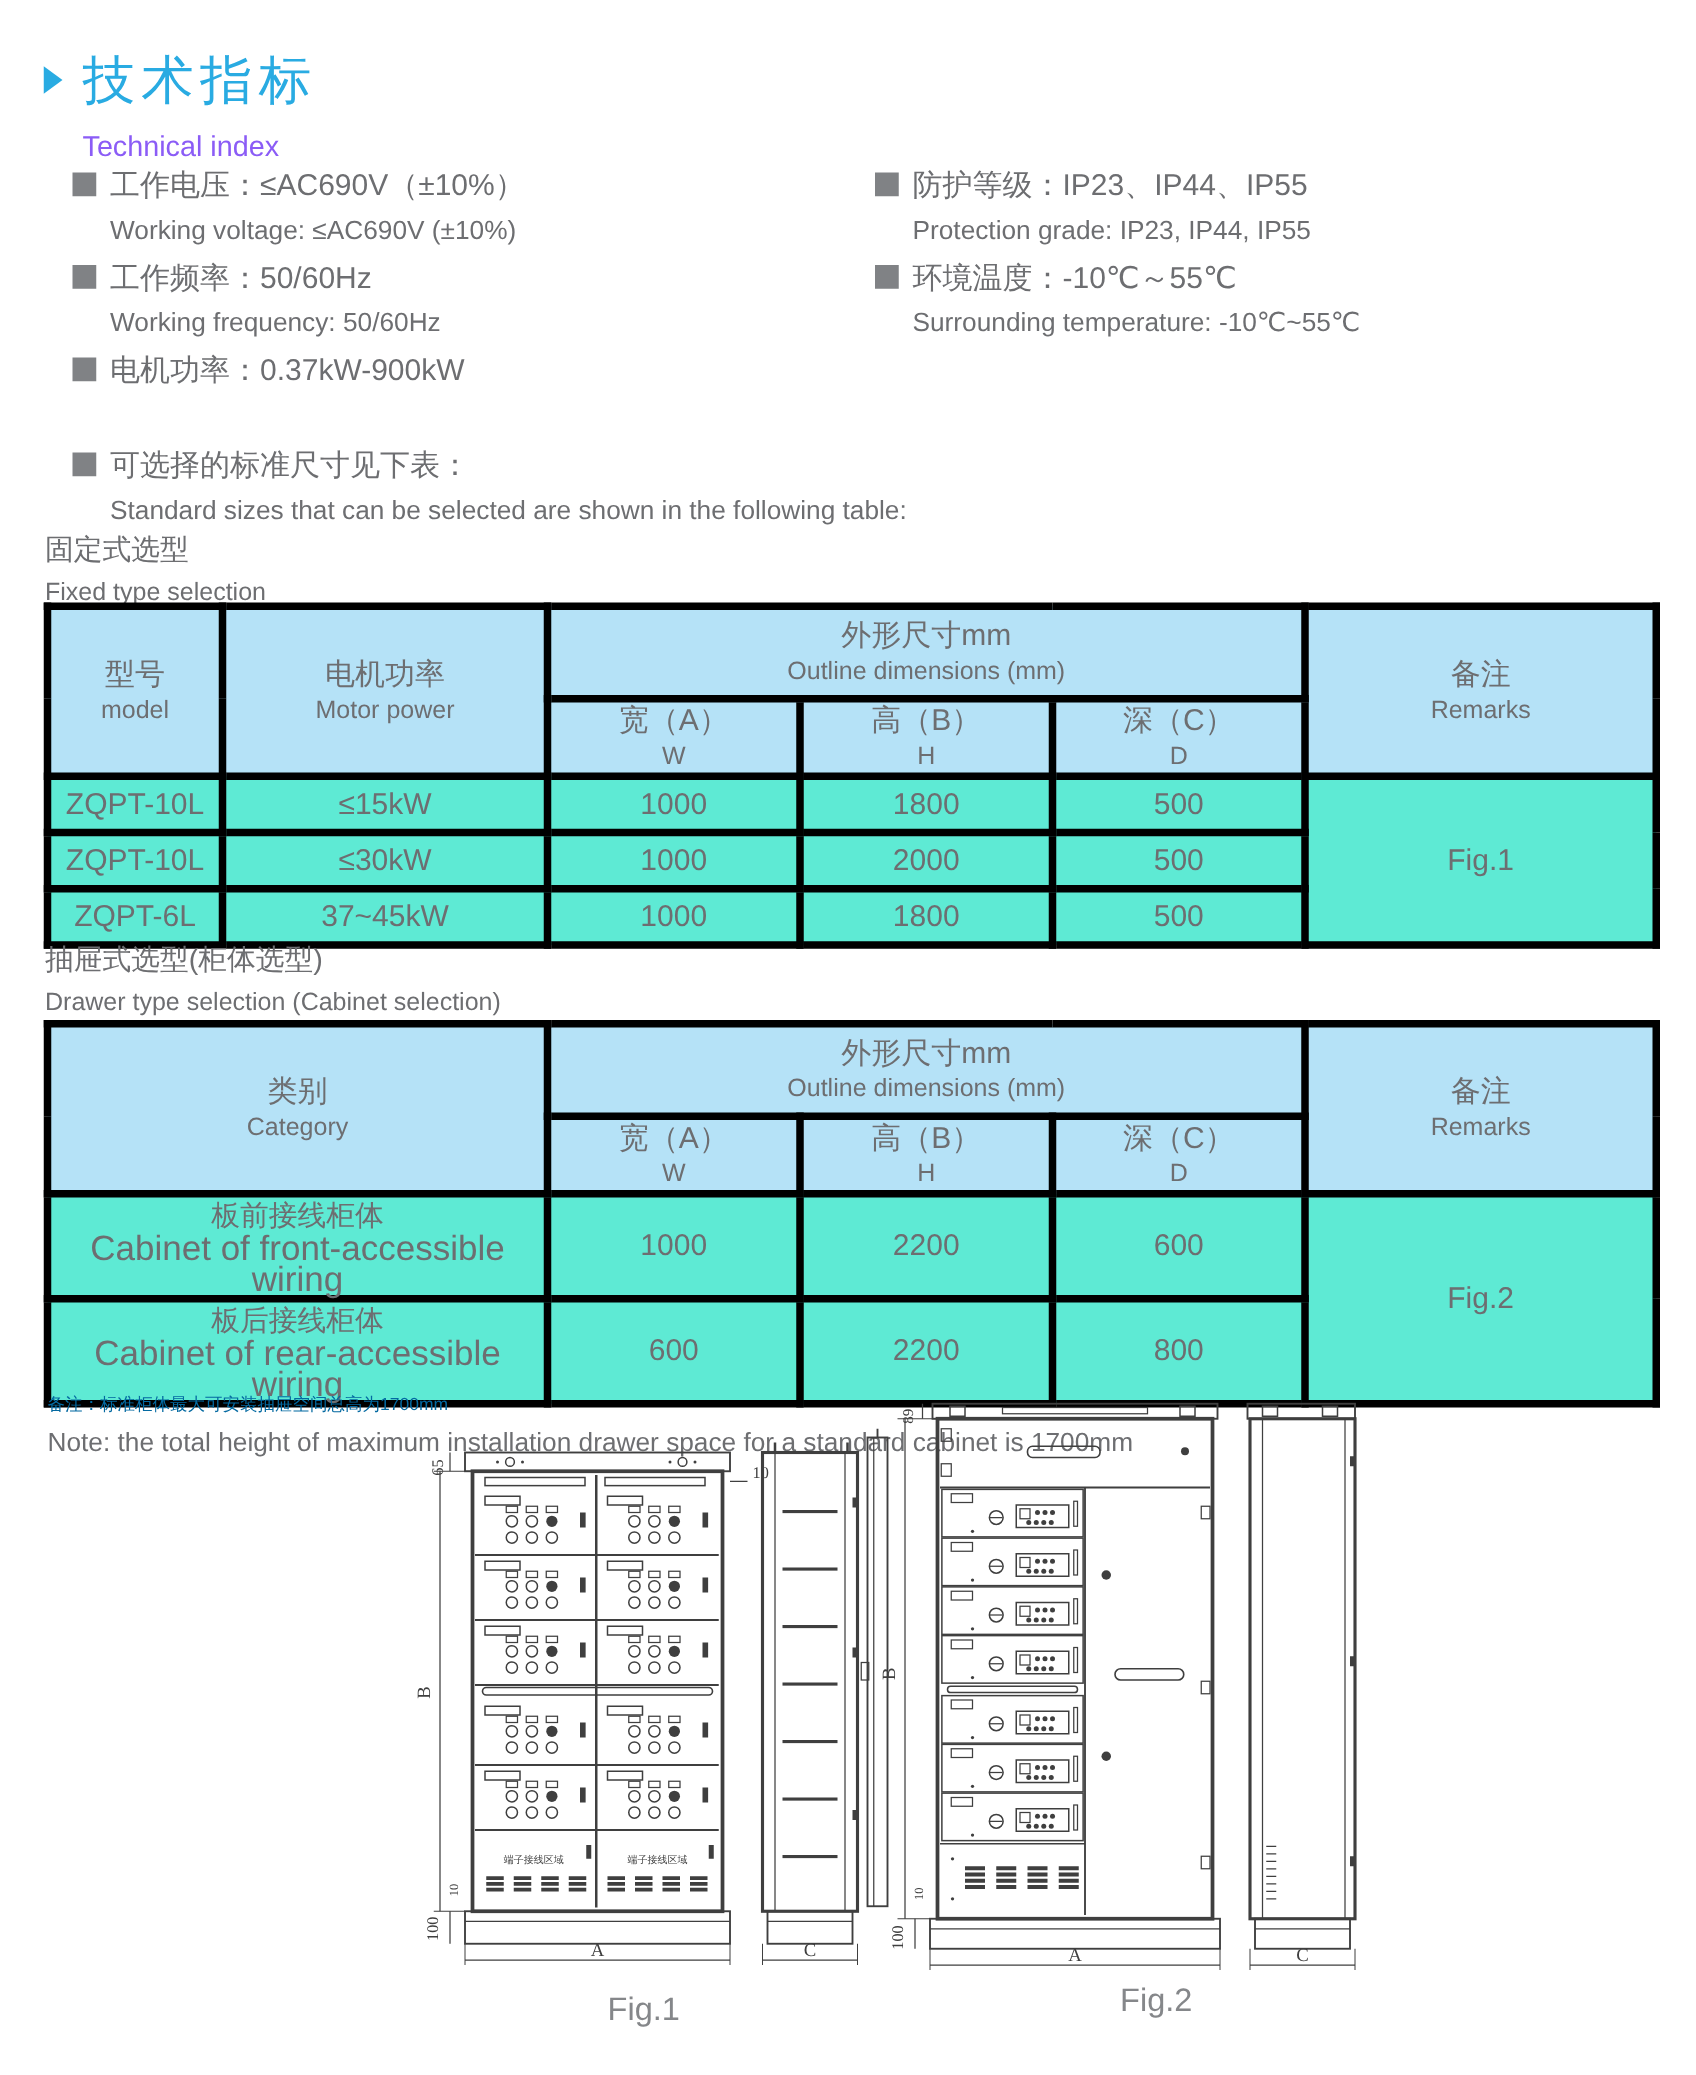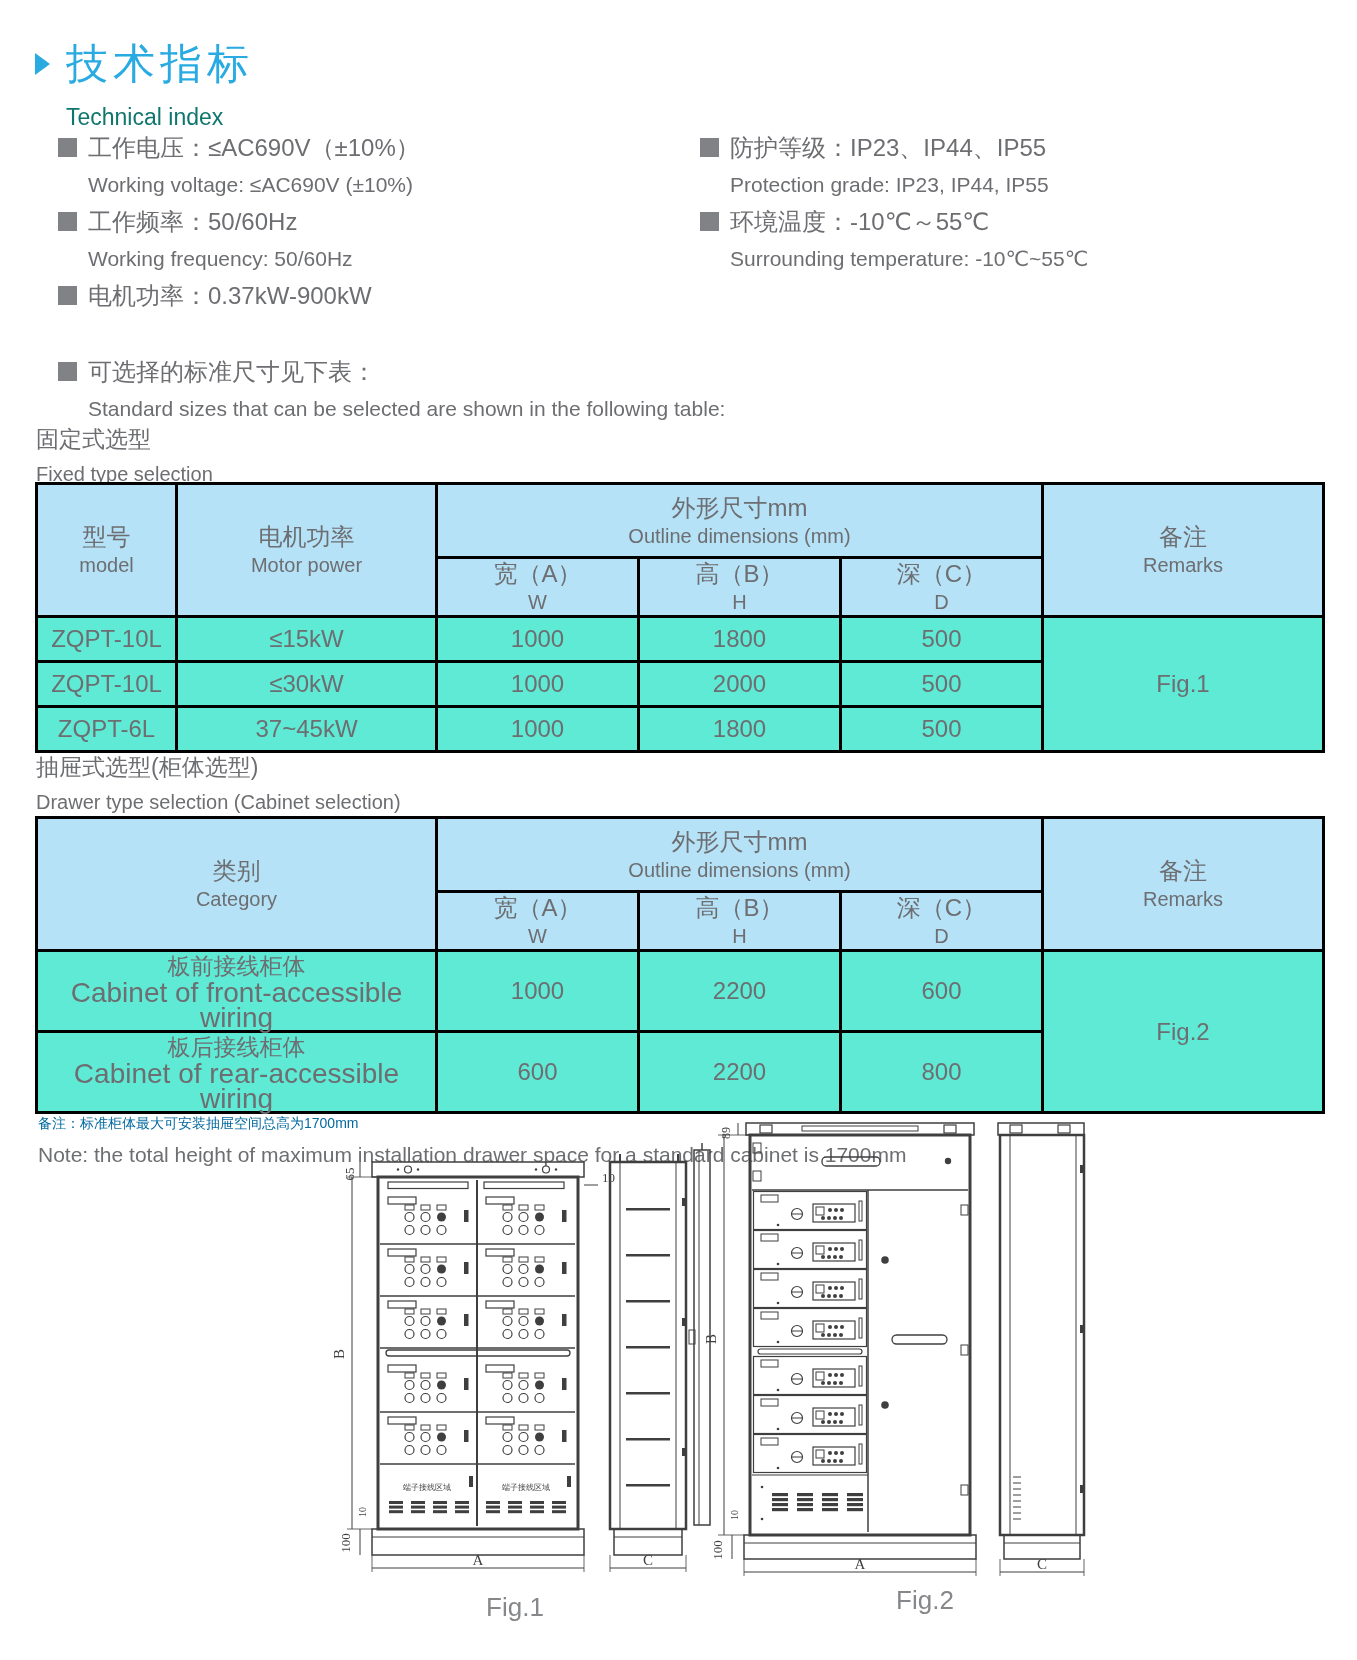--- a/index.html
+++ b/index.html
@@ -12,37 +12,37 @@
 
   
   .title-row { display:flex; align-items:center; gap:16px; }
   .tri {
     width:0; height:0;
     border-left:15px solid #29abe2;
     border-top:11px solid transparent;
     border-bottom:11px solid transparent;
   }
   .title-zh { font-size:42px; color:#29abe2; letter-spacing:5px; font-weight:500; }
-  .title-en { font-size:23px; color:#0f766e; margin:12px 0 0 31px; }
+  .title-en { font-size:23px; color:#8b5cf6; margin:12px 0 0 31px; }
 
   
   .spec-zh { display:flex; align-items:center; gap:11px; font-size:24px; color:#6d6e71; height:39px; }
   .bullet { width:19px; height:19px; background:#808285; flex:none; }
   .spec-en { font-size:21px; color:#6d6e71; margin-left:30px; height:35px; display:flex; align-items:center; }
 
   
   .sec-zh { font-size:23px; color:#6d6e71; }
   .sec-en { font-size:20px; color:#6d6e71; margin-top:8px; }
   .note-zh { font-size:14px; color:#0369a1; }
   .note-en { font-size:21px; color:#6d6e71; margin-top:10px; }
 
   
   table.spec { border-collapse:collapse; table-layout:fixed; width:1287px; }
   table.spec th, table.spec td {
-    border:3px solid #000000; text-align:center; vertical-align:middle;
+    border:6px solid #000000; text-align:center; vertical-align:middle;
     color:#6d6e71; padding:0;
   }
   table.spec th { background:#b5e2f7; font-weight:normal; }
   table.spec td { background:#5eead4; }
   .th-zh { display:block; font-size:24px; line-height:30px; }
   .th-en { display:block; font-size:20px; line-height:26px; }
   .td-main { display:block; font-size:24px; line-height:28px; }
   .td-zh { display:block; font-size:23px; line-height:28px; }
   .td-en { display:block; font-size:28px; line-height:25px; }
   tr.hrow1 { height:74px; }

